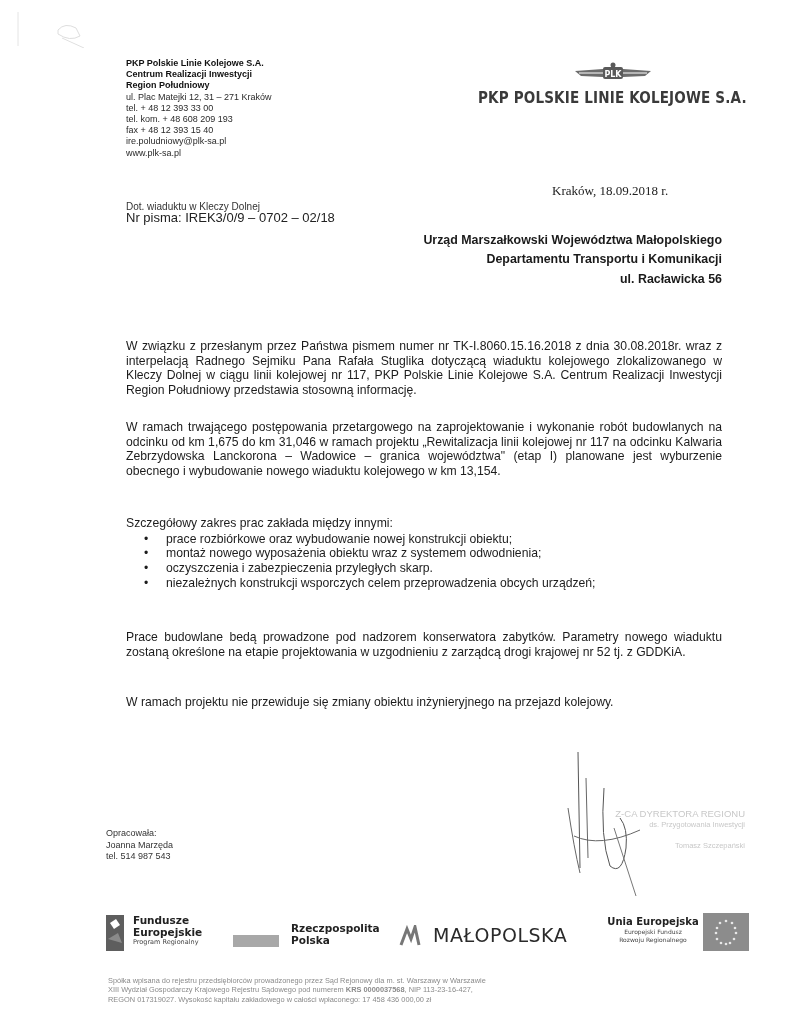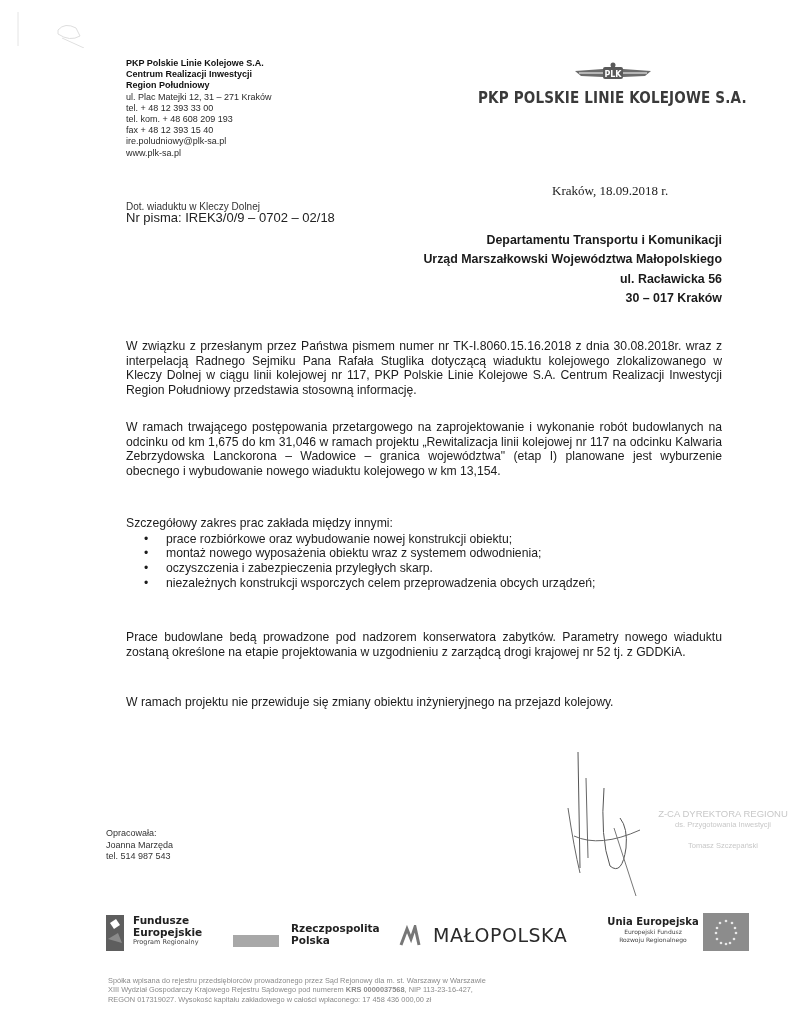--- a/index.html
+++ b/index.html
@@ -22,21 +22,21 @@
     .body { left: 126px; width: 596px; font-size: 12.2px; line-height: 14.7px; text-align: justify; color: #1c1c1c; }
     .p1 { top: 339px; }
     .p2 { top: 420px; }
     .p3 { top: 516px; }
     .p3 ul { margin: 1px 0 0 0; padding-left: 40px; list-style: none; }
     .p3 li { position: relative; }
     .p3 li::before { content: "•"; position: absolute; left: -22px; }
     .p4 { top: 630px; }
     .p5 { top: 695px; }
     .author { left: 106px; top: 828px; font-size: 9px; line-height: 11.5px; color: #333; }
-    .stamp { left: 605px; top: 808px; width: 140px; text-align: center; font-size: 9.5px; line-height: 11px; color: #c8c8c8; padding-left: 48px; }
+    .stamp { left: 605px; top: 808px; width: 140px; text-align: right; font-size: 9.5px; line-height: 11px; color: #c8c8c8; }
     .signature { left: 560px; top: 748px; }
     .footer-logos { left: 11px; top: 905px; width: 794px; height: 55px; }
     .fe-text { font-family: "DejaVu Sans", sans-serif; font-weight: bold; font-size: 10.5px; line-height: 11.5px; color: #222; }
     .fe-sub { font-family: "DejaVu Sans", sans-serif; font-size: 6.5px; color: #444; }
     .legal { left: 108px; top: 976px; font-size: 7.4px; line-height: 9.4px; color: #8a8a8a; }
   </style>
 </head>
 <body>
 
 <svg class="abs" style="left:10px;top:8px" width="90" height="40">
@@ -68,24 +68,23 @@
     <text x="40" y="14.5" font-size="8" font-weight="bold" fill="#fff" text-anchor="middle" font-family="DejaVu Sans, sans-serif">PLK</text>
   </svg>
   <span class="logo-title">PKP POLSKIE LINIE KOLEJOWE S.A.</span>
 </div>
 
 <div class="abs ref">Nr pisma: IREK3/0/9 – 0702 – 02/18</div>
 <div class="abs subject">Dot. wiaduktu w Kleczy Dolnej</div>
 <div class="abs date">Kraków,  18.09.2018 r.</div>
 
 <div class="abs recipient">
+  <div>Urząd Marszałkowski Województwa Małopolskiego</div>
   <div>Departamentu Transportu i Komunikacji</div>
-  <div>Urząd Marszałkowski Województwa Małopolskiego</div>
   <div>ul. Racławicka 56</div>
-  <div>30 – 017 Kraków</div>
 </div>
 
 <div class="abs body p1">W związku z przesłanym przez Państwa pismem numer nr TK-I.8060.15.16.2018 z dnia 30.08.2018r. wraz z interpelacją Radnego Sejmiku Pana Rafała Stuglika dotyczącą wiaduktu kolejowego zlokalizowanego w Kleczy Dolnej w ciągu linii kolejowej nr 117, PKP Polskie Linie Kolejowe S.A. Centrum Realizacji Inwestycji Region Południowy przedstawia stosowną informację.</div>
 <div class="abs body p2">W ramach trwającego postępowania przetargowego na zaprojektowanie i wykonanie robót budowlanych na odcinku od km 1,675 do km 31,046 w ramach projektu „Rewitalizacja linii kolejowej nr 117 na odcinku Kalwaria Zebrzydowska Lanckorona – Wadowice – granica województwa" (etap I) planowane jest wyburzenie obecnego i wybudowanie nowego wiaduktu kolejowego w km 13,154.</div>
 <div class="abs body p3">
   <div>Szczegółowy zakres prac zakłada między innymi:</div>
   <ul>
     <li>prace rozbiórkowe oraz wybudowanie nowej konstrukcji obiektu;</li>
     <li>montaż nowego wyposażenia obiektu wraz z systemem odwodnienia;</li>
     <li>oczyszczenia i zabezpieczenia przyległych skarp.</li>

